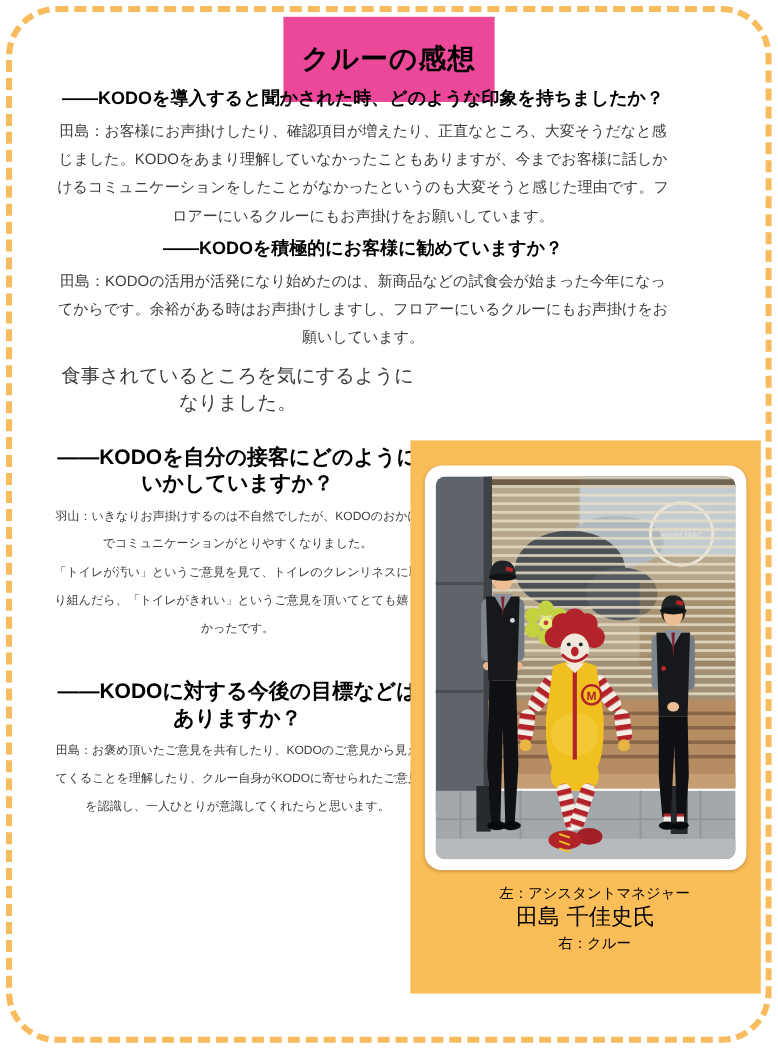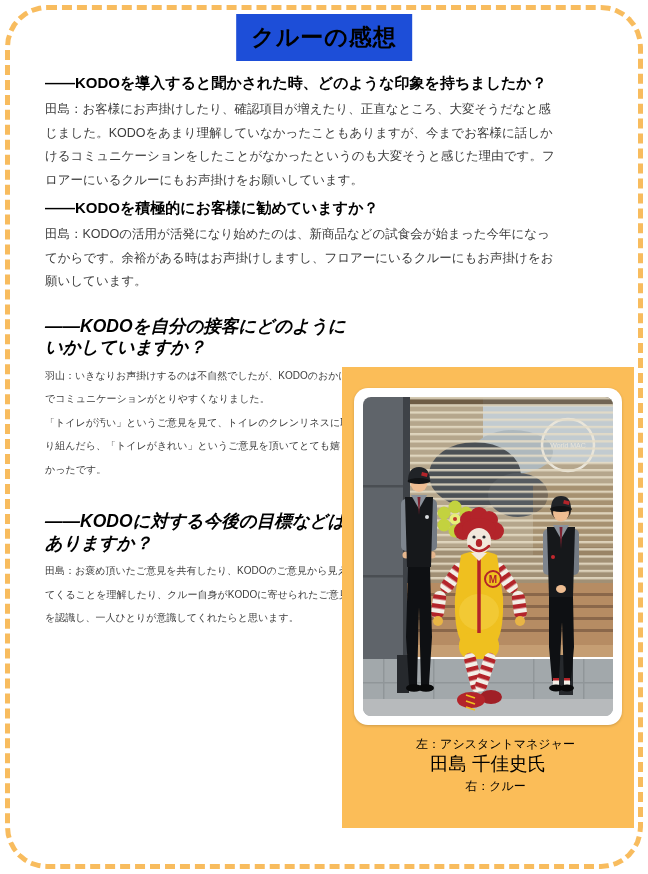--- a/index.html
+++ b/index.html
@@ -6,29 +6,29 @@
   body{
     width:648px;height:874px;position:relative;background:#ffffff;overflow:hidden;
     font-family:"Liberation Sans","DejaVu Sans",sans-serif;color:#3c3c3c;
   }
   .dashed-frame{
     position:absolute;left:5px;top:5px;right:5px;bottom:5px;
     border:5px dashed #F8BC5E;border-radius:42px;pointer-events:none;
   }
   .badge{
     position:absolute;top:14px;left:50%;transform:translateX(-50%);
-    background:#1d4ed8;color:#000;font-weight:bold;font-size:23px;
-    padding:8px 15px;letter-spacing:1px;white-space:nowrap;
+    background:#ec4899;color:#000;font-weight:bold;font-size:23px;
+    padding:20px 15px;letter-spacing:1px;white-space:nowrap;
   }
   .content{position:absolute;left:45px;top:72px;width:515px;}
-  .qa{margin:0 0 5px 0;}
+  .qa{margin:0 0 5px 0;text-align:center;}
   .qa h2{font-size:15px;line-height:21px;font-weight:bold;color:#000;margin:0 0 5px 0;}
   .qa p{margin:0;font-size:12.5px;line-height:23.5px;color:#3c3c3c;}
   .narrow{width:306px;}
-  .narrow h2{font-size:17.5px;line-height:21.5px;font-style:italic;}
+  .narrow h2{font-size:17.5px;line-height:21.5px;}
   .narrow p{font-size:10px;line-height:23.5px;}
   .cont-narrow{width:306px;font-size:16px !important;margin-top:8px !important;}
   .mt1{margin-top:22px;}
   .mt2{margin-top:30px;}
   .photo-box{
     position:absolute;left:342px;top:367px;width:292px;height:461px;
     background:#FBBD58;
   }
   .photo-frame{
     position:absolute;left:12px;top:21px;width:268px;height:337px;
@@ -53,20 +53,21 @@
     <h2>——KODOを導入すると聞かされた時、どのような印象を持ちましたか？</h2>
     <p>田島：お客様にお声掛けしたり、確認項目が増えたり、正直なところ、大変そうだなと感じました。KODOをあまり理解していなかったこともありますが、今までお客様に話しかけるコミュニケーションをしたことがなかったというのも大変そうと感じた理由です。フロアーにいるクルーにもお声掛けをお願いしています。</p>
   </section>
 
   <section class="qa wide">
     <h2>——KODOを積極的にお客様に勧めていますか？</h2>
     <p>田島：KODOの活用が活発になり始めたのは、新商品などの試食会が始まった今年になってからです。余裕がある時はお声掛けしますし、フロアーにいるクルーにもお声掛けをお願いしています。</p>
   </section>
 
   <section class="qa wide">
+    <p class="cont-narrow">食事されているところを気にするようになりました。</p>
   </section>
 
   <section class="qa narrow mt1">
     <h2>——KODOを自分の接客にどのようにいかしていますか？</h2>
     <p>羽山：いきなりお声掛けするのは不自然でしたが、KODOのおかげでコミュニケーションがとりやすくなりました。</p>
     <p>「トイレが汚い」というご意見を見て、トイレのクレンリネスに取り組んだら、「トイレがきれい」というご意見を頂いてとても嬉しかったです。</p>
   </section>
 
   <section class="qa narrow mt2">
     <h2>——KODOに対する今後の目標などはありますか？</h2>

